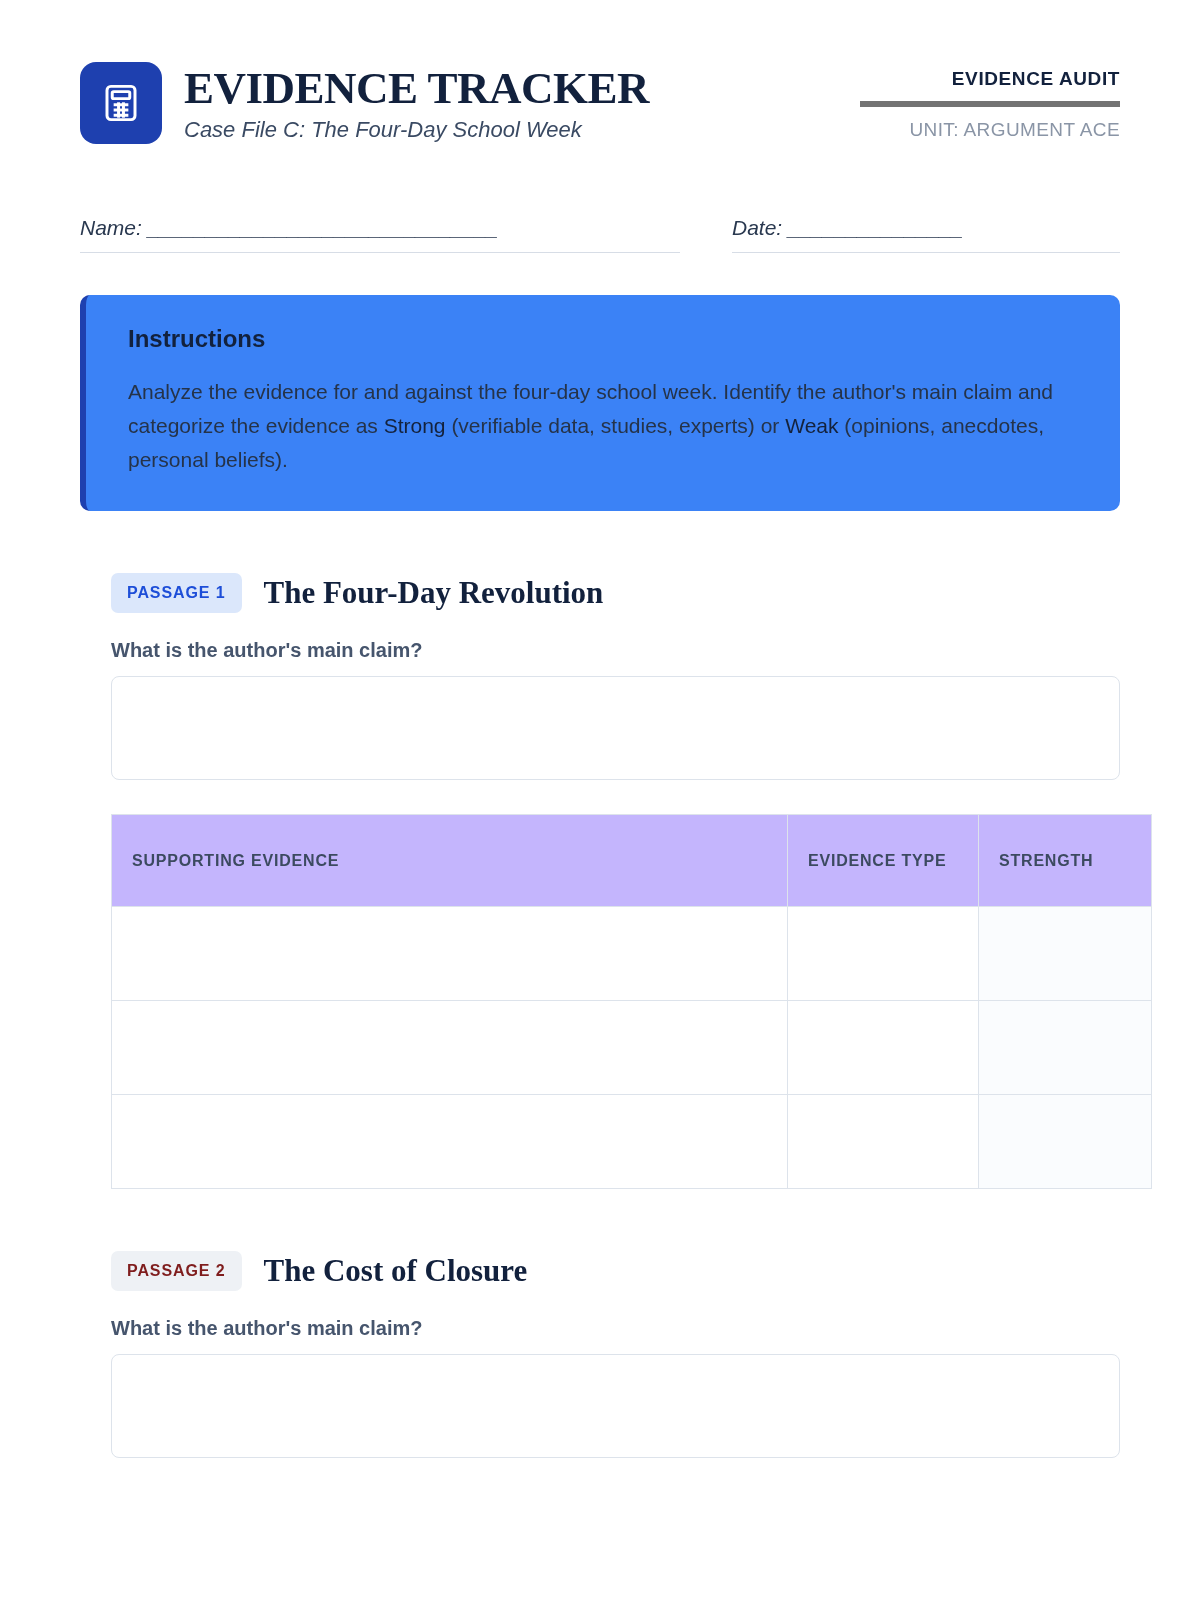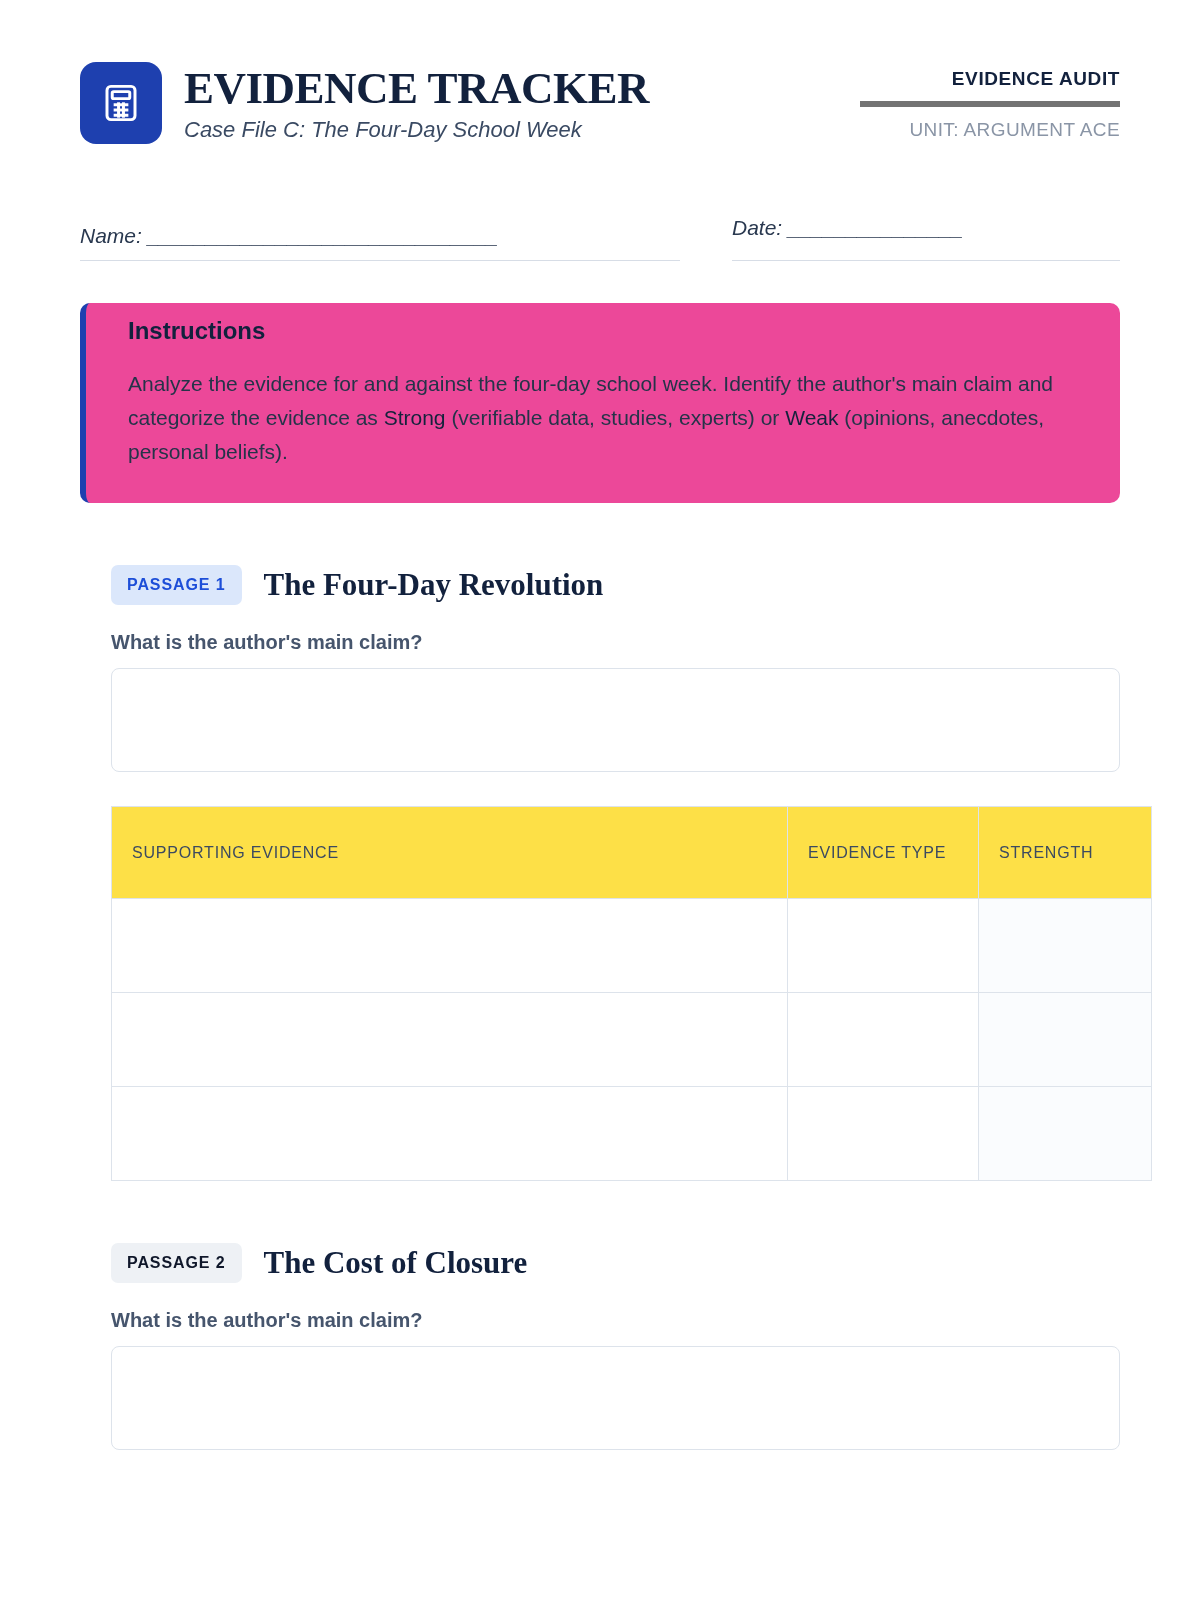--- a/index.html
+++ b/index.html
@@ -87,30 +87,30 @@
   }
   .idfield {
     font-style: italic;
     font-size: 21px;
     color: #29384f;
     padding-bottom: 12px;
     border-bottom: 1px solid #d7dde6;
     white-space: nowrap;
     overflow: hidden;
   }
-  .idfield.name { flex: 0 0 600px; margin-top: 8px; }
+  .idfield.name { flex: 0 0 600px; }
   .idfield.date { flex: 1 1 auto; }
 
   
   .instructions {
     margin-top: 42px;
-    background: #ec4899;
+    background: #3b82f6;
     border-left: 6px solid #1e40af;
     border-radius: 10px;
-    padding: 14px 34px 34px 42px;
+    padding: 30px 34px 34px 42px;
   }
   .instructions h2 {
     margin: 0 0 22px 0;
     font-size: 24px;
     font-weight: bold;
     color: #12213d;
   }
   .instructions p {
     margin: 0;
     font-size: 21px;
@@ -130,21 +130,21 @@
     gap: 22px;
   }
   .chip {
     font-size: 16px;
     font-weight: bold;
     letter-spacing: 0.9px;
     padding: 11px 16px;
     border-radius: 7px;
   }
   .chip.blue { background: #dbe7fb; color: #1d4ed8; }
-  .chip.gray { background: #eef1f5; color: #0f172a; text-align: center; }
+  .chip.gray { background: #eef1f5; color: #7f1d1d; text-align: center; }
   .passage-title {
     font-family: "Liberation Serif", serif;
     font-size: 31px;
     font-weight: bold;
     color: #12213d;
   }
   .prompt {
     margin-top: 26px;
     font-size: 20px;
     font-weight: bold;
@@ -159,27 +159,27 @@
   }
 
   
   table.evidence {
     margin-top: 34px;
     width: 100%;
     border-collapse: collapse;
     table-layout: fixed;
   }
   table.evidence th {
-    background: #fde047;
+    background: #c4b5fd;
     border: 1px solid #dde3eb;
     text-align: left;
     vertical-align: middle;
     padding: 22px 20px;
     font-size: 16px;
-    font-weight: normal;
+    font-weight: bold;
     letter-spacing: 0.8px;
     color: #3c4a60;
     height: 92px;
   }
   table.evidence td {
     border: 1px solid #dde3eb;
     height: 94px;
     padding: 10px;
   }
   td.strength-cell { background: #fafcfe; }

